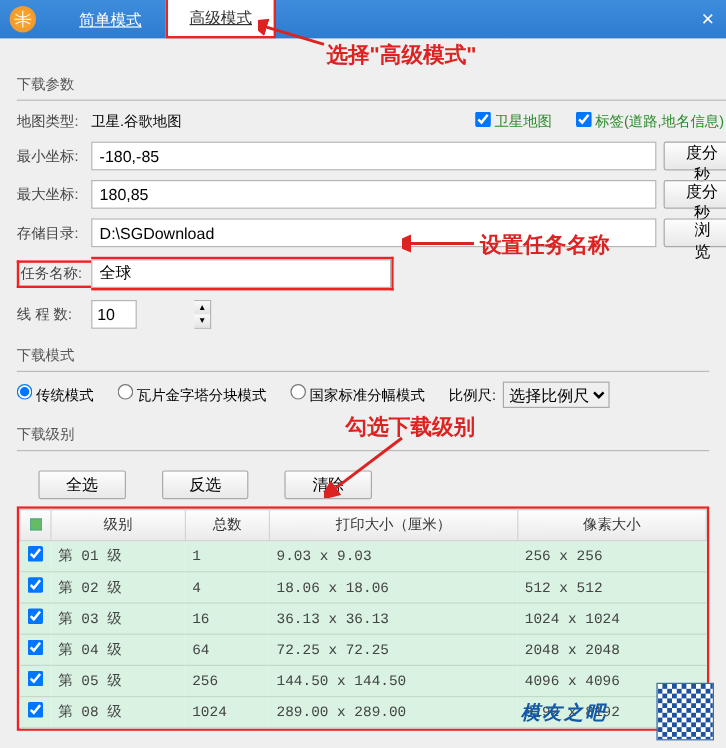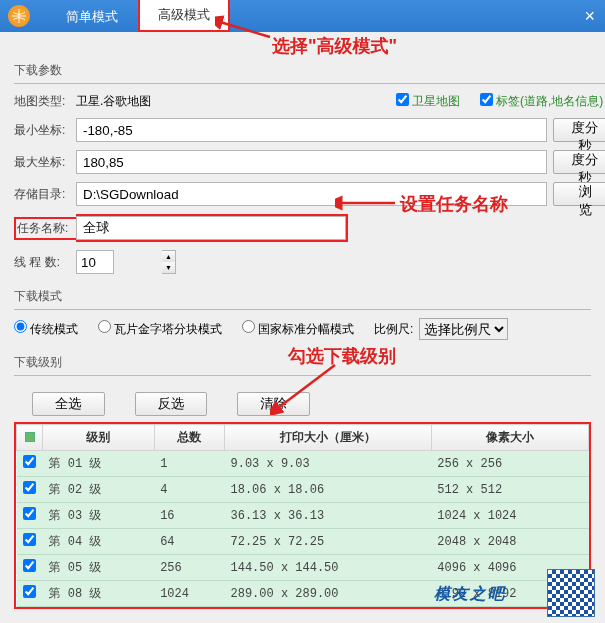--- a/index.html
+++ b/index.html
@@ -1,20 +1,20 @@
 <!DOCTYPE html>
 <html><head>
 <meta charset="utf-8">
 <style>
 * { margin: 0; padding: 0; box-sizing: border-box; }
 body { font-family: "Microsoft YaHei", Arial, sans-serif; font-size: 12px; background: #efefef; width: 605px; height: 623px; overflow: hidden; position: relative; }
 .titlebar { background: linear-gradient(#3e8cdc, #2e7cd0); color: #fff; height: 32px; display: flex; align-items: flex-end; padding: 0 0 0 8px; position: relative; }
 .titlebar .logo { position: absolute; left: 8px; top: 5px; width: 22px; height: 22px; border-radius: 50%; background: #f29b2f; display: flex; align-items: center; justify-content: center; }
 .titlebar .tabs { margin-left: 40px; display: flex; gap: 2px; align-items: flex-end; }
-.tab { padding: 6px 18px 6px 18px; cursor: pointer; position: relative; font-size: 13px; }
+.tab { padding: 6px 18px 6px 18px; cursor: pointer; position: relative; font-size: 13px; text-decoration: underline; }
 .tab.active { background: #fff; color: #333; }
 .tab.inactive { color: #fff; }
 .tab.hl { border: 2px solid #e22; }
 .close-x { position: absolute; right: 10px; top: 6px; color: #fff; font-size: 18px; cursor: pointer; }
 .main { padding: 24px 14px 0 14px; background: #efefef; }
 .section-title { color: #555; margin: 6px 0 4px 0; }
 fieldset { border: none; border-top: 1px solid #bbb; margin-top: 2px; padding-top: 8px; }
 .row { display: flex; align-items: center; margin-bottom: 8px; }
 .row .label { width: 62px; color: #444; text-align: justify; }
 .row .control { flex: 1; display: flex; align-items: center; gap: 6px; }
@@ -26,21 +26,21 @@
 .red-rect { border: 2px solid #e22; padding: 1px; }
 .annot { color: #d22; font-size: 18px; font-weight: bold; position: absolute; }
 .spin { display: flex; align-items: center; gap: 48px; }
 .spin input { width: 38px; height: 24px; border: 1px solid #b5b5b5; text-align: left; padding-left: 4px; }
 .spin .arrows { display: flex; flex-direction: column; border: 1px solid #b5b5b5; border-left: none; height: 24px; }
 .spin .arrows span { font-size: 7px; line-height: 11px; padding: 0 3px; background: linear-gradient(#fafafa,#e3e3e3); cursor: pointer; }
 select.scale { height: 22px; border: 1px solid #aaa; }
 .btn-row { display: flex; gap: 30px; margin: 8px 0 6px 18px; }
 .grid-outer { border: 2px solid #e22; background: #fff; margin-top: 2px; }
 .grid { width: 100%; border-collapse: collapse; }
-.grid th { background: linear-gradient(#fdfdfd,#eaeaea); border: 1px solid #d3d3d3; font-weight: bold; padding: 4px 6px; color: #333; text-align: center; }
+.grid th { background: linear-gradient(#fdfdfd,#eaeaea); border: 1px solid #d3d3d3; font-weight: normal; padding: 4px 6px; color: #333; text-align: center; }
 .grid td { border-bottom: 1px solid #bedbc7; background: #d9f2e2; padding: 4px 6px; font-family: "Courier New", monospace; color: #444; }
 .grid td.cb-cell { width: 26px; text-align: center; background: #d9f2e2; }
 .grid th.cb-hd { width: 26px; }
 .watermark { position: absolute; right: 65px; bottom: 6px; width: 140px; height: 45px; display: flex; align-items: center; justify-content: center; pointer-events: none; }
 .watermark .sig { color: #1359a8; font-size: 16px; font-weight: bold; font-style: italic; letter-spacing: 2px; }
 .qr { position: absolute; right: 10px; bottom: 6px; width: 48px; height: 48px; border: 1px solid #3b6fa8; background: repeating-conic-gradient(#1c52a0 0 25%, #fff 0 50%) 0 0/8px 8px; }
 .grid-wrap { position: relative; }
 .radio { margin-right: 3px; }
 </style>
 </head>
@@ -100,21 +100,21 @@
       <span class="label">存储目录:</span>
       <div class="control">
         <input type="text" class="txt" value="D:\SGDownload" style="">
         <button class="btn" style="padding:0 18px">浏览</button>
       </div>
     </div>
     <div class="row">
       <span class="label red-rect" style="border-right:none">任务名称:</span>
       <div class="control">
         <span class="red-rect" style="border-left:none;padding:0;display:inline-flex">
-            <input type="text" class="txt" style="width: 270px;" value="全球">
+            <input type="text" class="txt" style="width: 250px;" value="全球">
           </span>
       </div>
     </div>
     <div class="row">
       <span class="label">线 程 数:</span>
       <div class="control">
         <div class="spin">
           <input type="text" value="10" style="">
           <div class="arrows">
               <span>▲</span>

